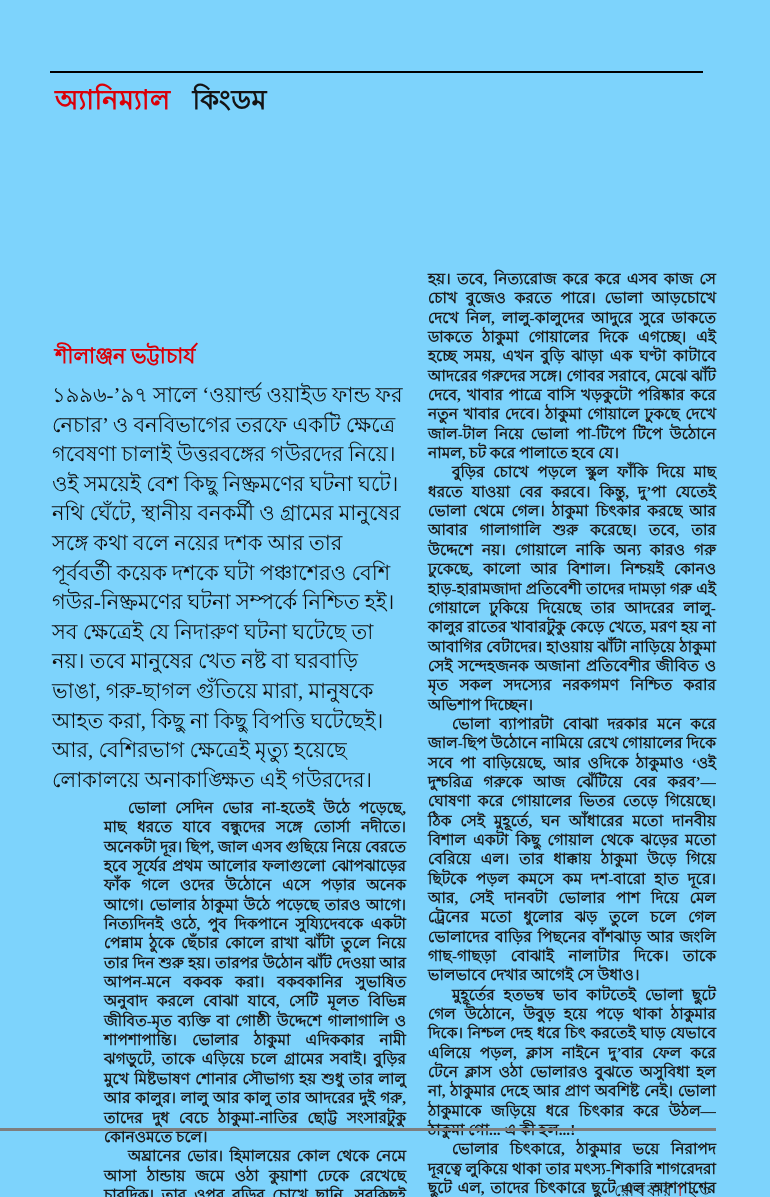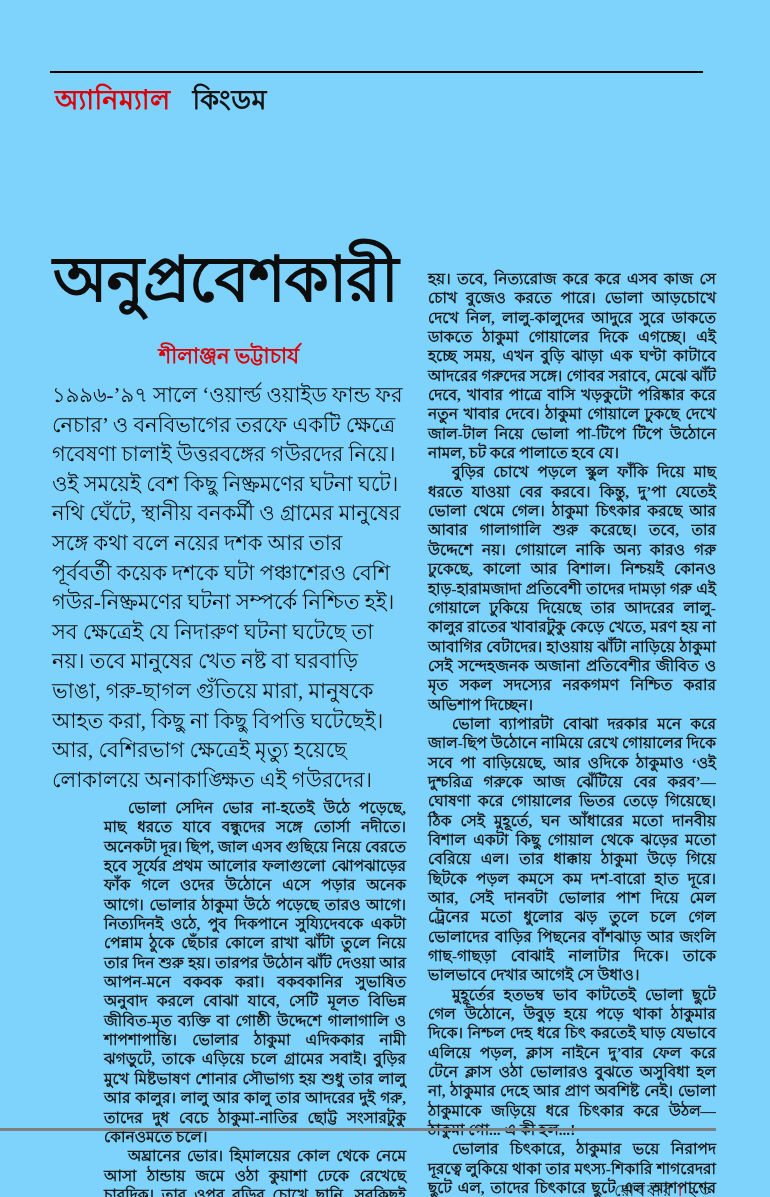--- a/index.html
+++ b/index.html
@@ -23,21 +23,21 @@
   }
   .masthead .red{color:#da0008;}
   .masthead .blk{color:#141414;}
   .article-title{
     position:absolute;left:53px;top:246px;width:352px;
     font-size:63px;font-weight:bold;color:#0d0d0d;
     line-height:1.1;margin:0;letter-spacing:-1px;white-space:nowrap;
   }
   .byline{
     position:absolute;left:55px;top:340px;width:348px;
-    text-align:center;font-size:21px;font-weight:bold;color:#da0008;
+    text-align:left;font-size:21px;font-weight:bold;color:#da0008;
   }
   .standfirst{
     position:absolute;left:52px;top:381px;width:352px;
     text-align:left;
     font-size:21px;line-height:29.6px;
     color:#101010;font-weight:500;
   }
   .bodytext{
     font-size:15.4px;line-height:19.35px;
     text-align:justify;color:#1b1b1b;
@@ -66,21 +66,20 @@
 <div class="page">
 
   <div class="top-rule"></div>
 
   <div class="masthead">
     <span class="red">অ্যানিম্যাল</span>
     <span class="blk">&nbsp;</span>
     <span class="blk">কিংডম</span>
   </div>
 
-  <h1 class="article-title">অনুপ্রবেশকারী</h1>
 
   <div class="byline">শীলাঞ্জন ভট্টাচার্য</div>
 
   <div class="standfirst">১৯৯৬-’৯৭ সালে ‘ওয়ার্ল্ড ওয়াইড ফান্ড ফর নেচার’ ও বনবিভাগের তরফে একটি ক্ষেত্রে গবেষণা চালাই উত্তরবঙ্গের গউরদের নিয়ে। ওই সময়েই বেশ কিছু নিষ্ক্রমণের ঘটনা ঘটে। নথি ঘেঁটে, স্থানীয় বনকর্মী ও গ্রামের মানুষের সঙ্গে কথা বলে নয়ের দশক আর তার পূর্ববর্তী কয়েক দশকে ঘটা পঞ্চাশেরও বেশি গউর-নিষ্ক্রমণের ঘটনা সম্পর্কে নিশ্চিত হই। সব ক্ষেত্রেই যে নিদারুণ ঘটনা ঘটেছে তা নয়। তবে মানুষের খেত নষ্ট বা ঘরবাড়ি ভাঙা, গরু-ছাগল গুঁতিয়ে মারা, মানুষকে আহত করা, কিছু না কিছু বিপত্তি ঘটেছেই। আর, বেশিরভাগ ক্ষেত্রেই মৃত্যু হয়েছে লোকালয়ে অনাকাঙ্ক্ষিত এই গউরদের।</div>
 
   <div class="left-body bodytext">
     <p class="indent">ভোলা সেদিন ভোর না-হতেই উঠে পড়েছে, মাছ ধরতে যাবে বন্ধুদের সঙ্গে তোর্সা নদীতে। অনেকটা দূর। ছিপ, জাল এসব গুছিয়ে নিয়ে বেরতে হবে সূর্যের প্রথম আলোর ফলাগুলো ঝোপঝাড়ের ফাঁক গলে ওদের উঠোনে এসে পড়ার অনেক আগে। ভোলার ঠাকুমা উঠে পড়েছে তারও আগে। নিত্যদিনই ওঠে, পুব দিকপানে সুয্যিদেবকে একটা পেন্নাম ঠুকে ছেঁচার কোলে রাখা ঝাঁটা তুলে নিয়ে তার দিন শুরু হয়। তারপর উঠোন ঝাঁট দেওয়া আর আপন-মনে বকবক করা। বকবকানির সুভাষিত অনুবাদ করলে বোঝা যাবে, সেটি মূলত বিভিন্ন জীবিত-মৃত ব্যক্তি বা গোষ্ঠী উদ্দেশে গালাগালি ও শাপশাপান্তি। ভোলার ঠাকুমা এদিককার নামী ঝগড়ুটে, তাকে এড়িয়ে চলে গ্রামের সবাই। বুড়ির মুখে মিষ্টভাষণ শোনার সৌভাগ্য হয় শুধু তার লালু আর কালুর। লালু আর কালু তার আদরের দুই গরু, তাদের দুধ বেচে ঠাকুমা-নাতির ছোট্ট সংসারটুকু কোনওমতে চলে।</p>
     <p class="indent">অঘ্রানের ভোর। হিমালয়ের কোল থেকে নেমে আসা ঠান্ডায় জমে ওঠা কুয়াশা ঢেকে রেখেছে চারদিক। তার ওপর বুড়ির চোখে ছানি, সবকিছুই প্রায় আন্দাজে করতে</p>
   </div>
 

